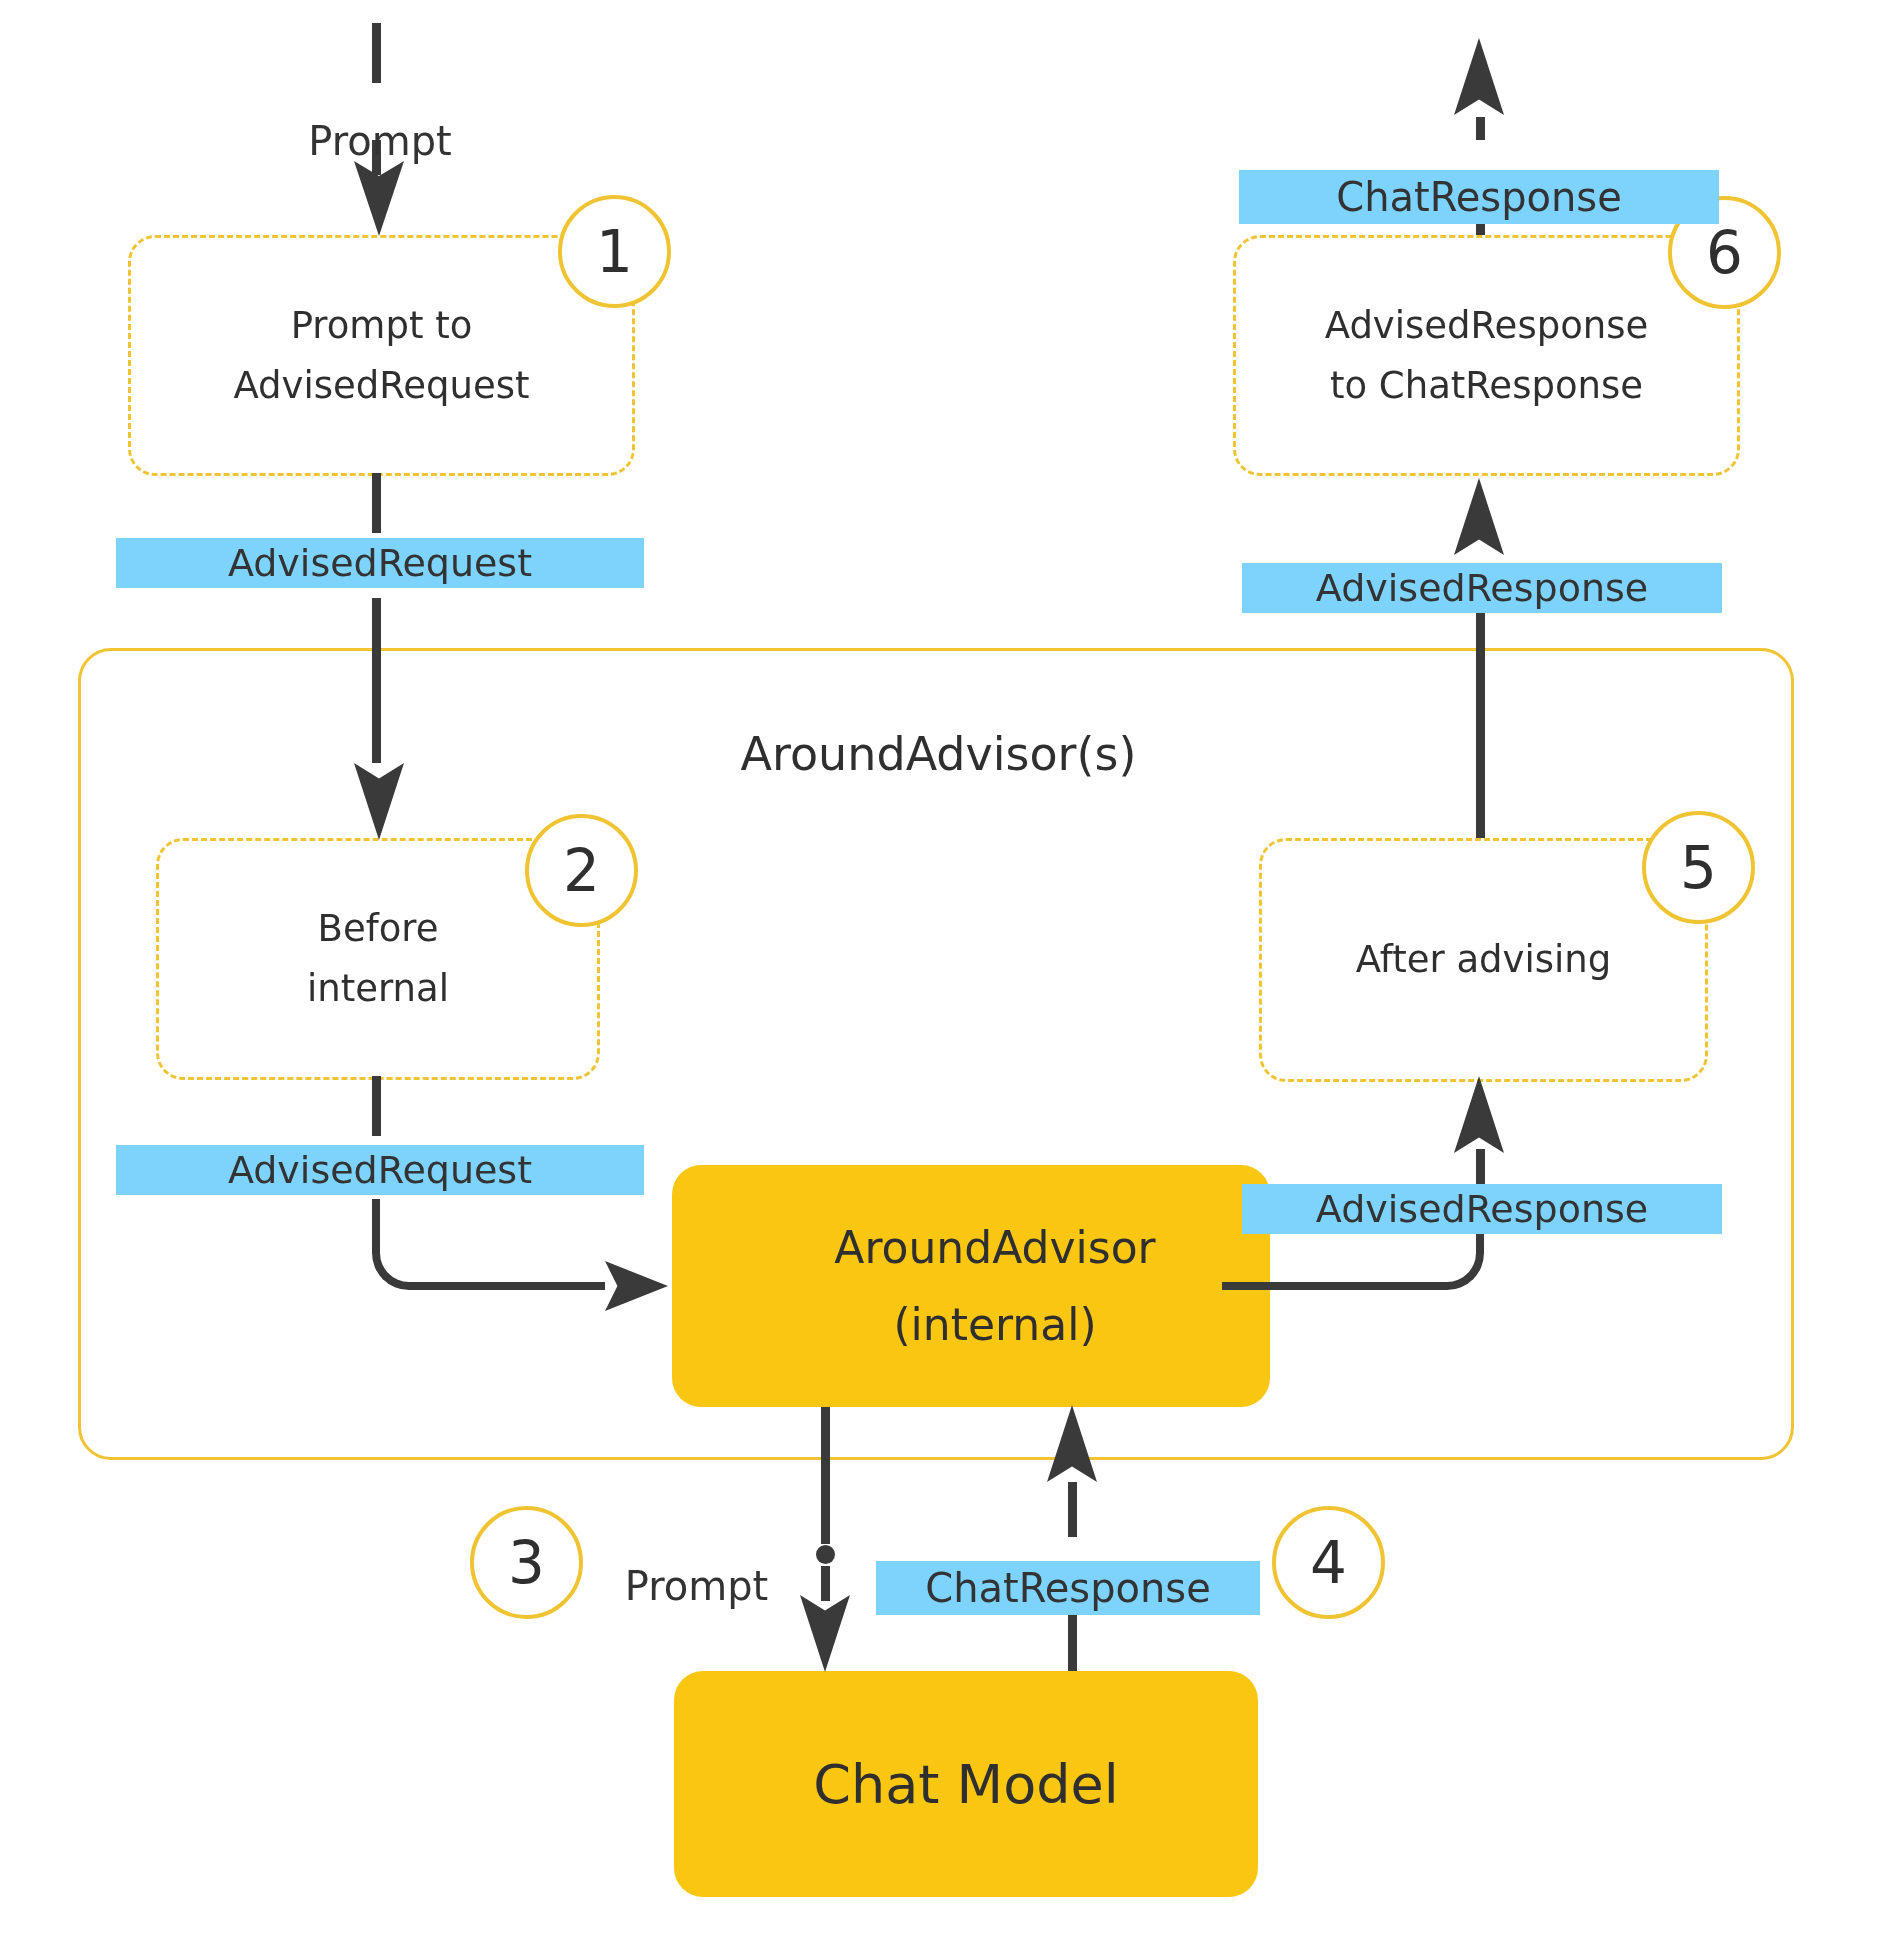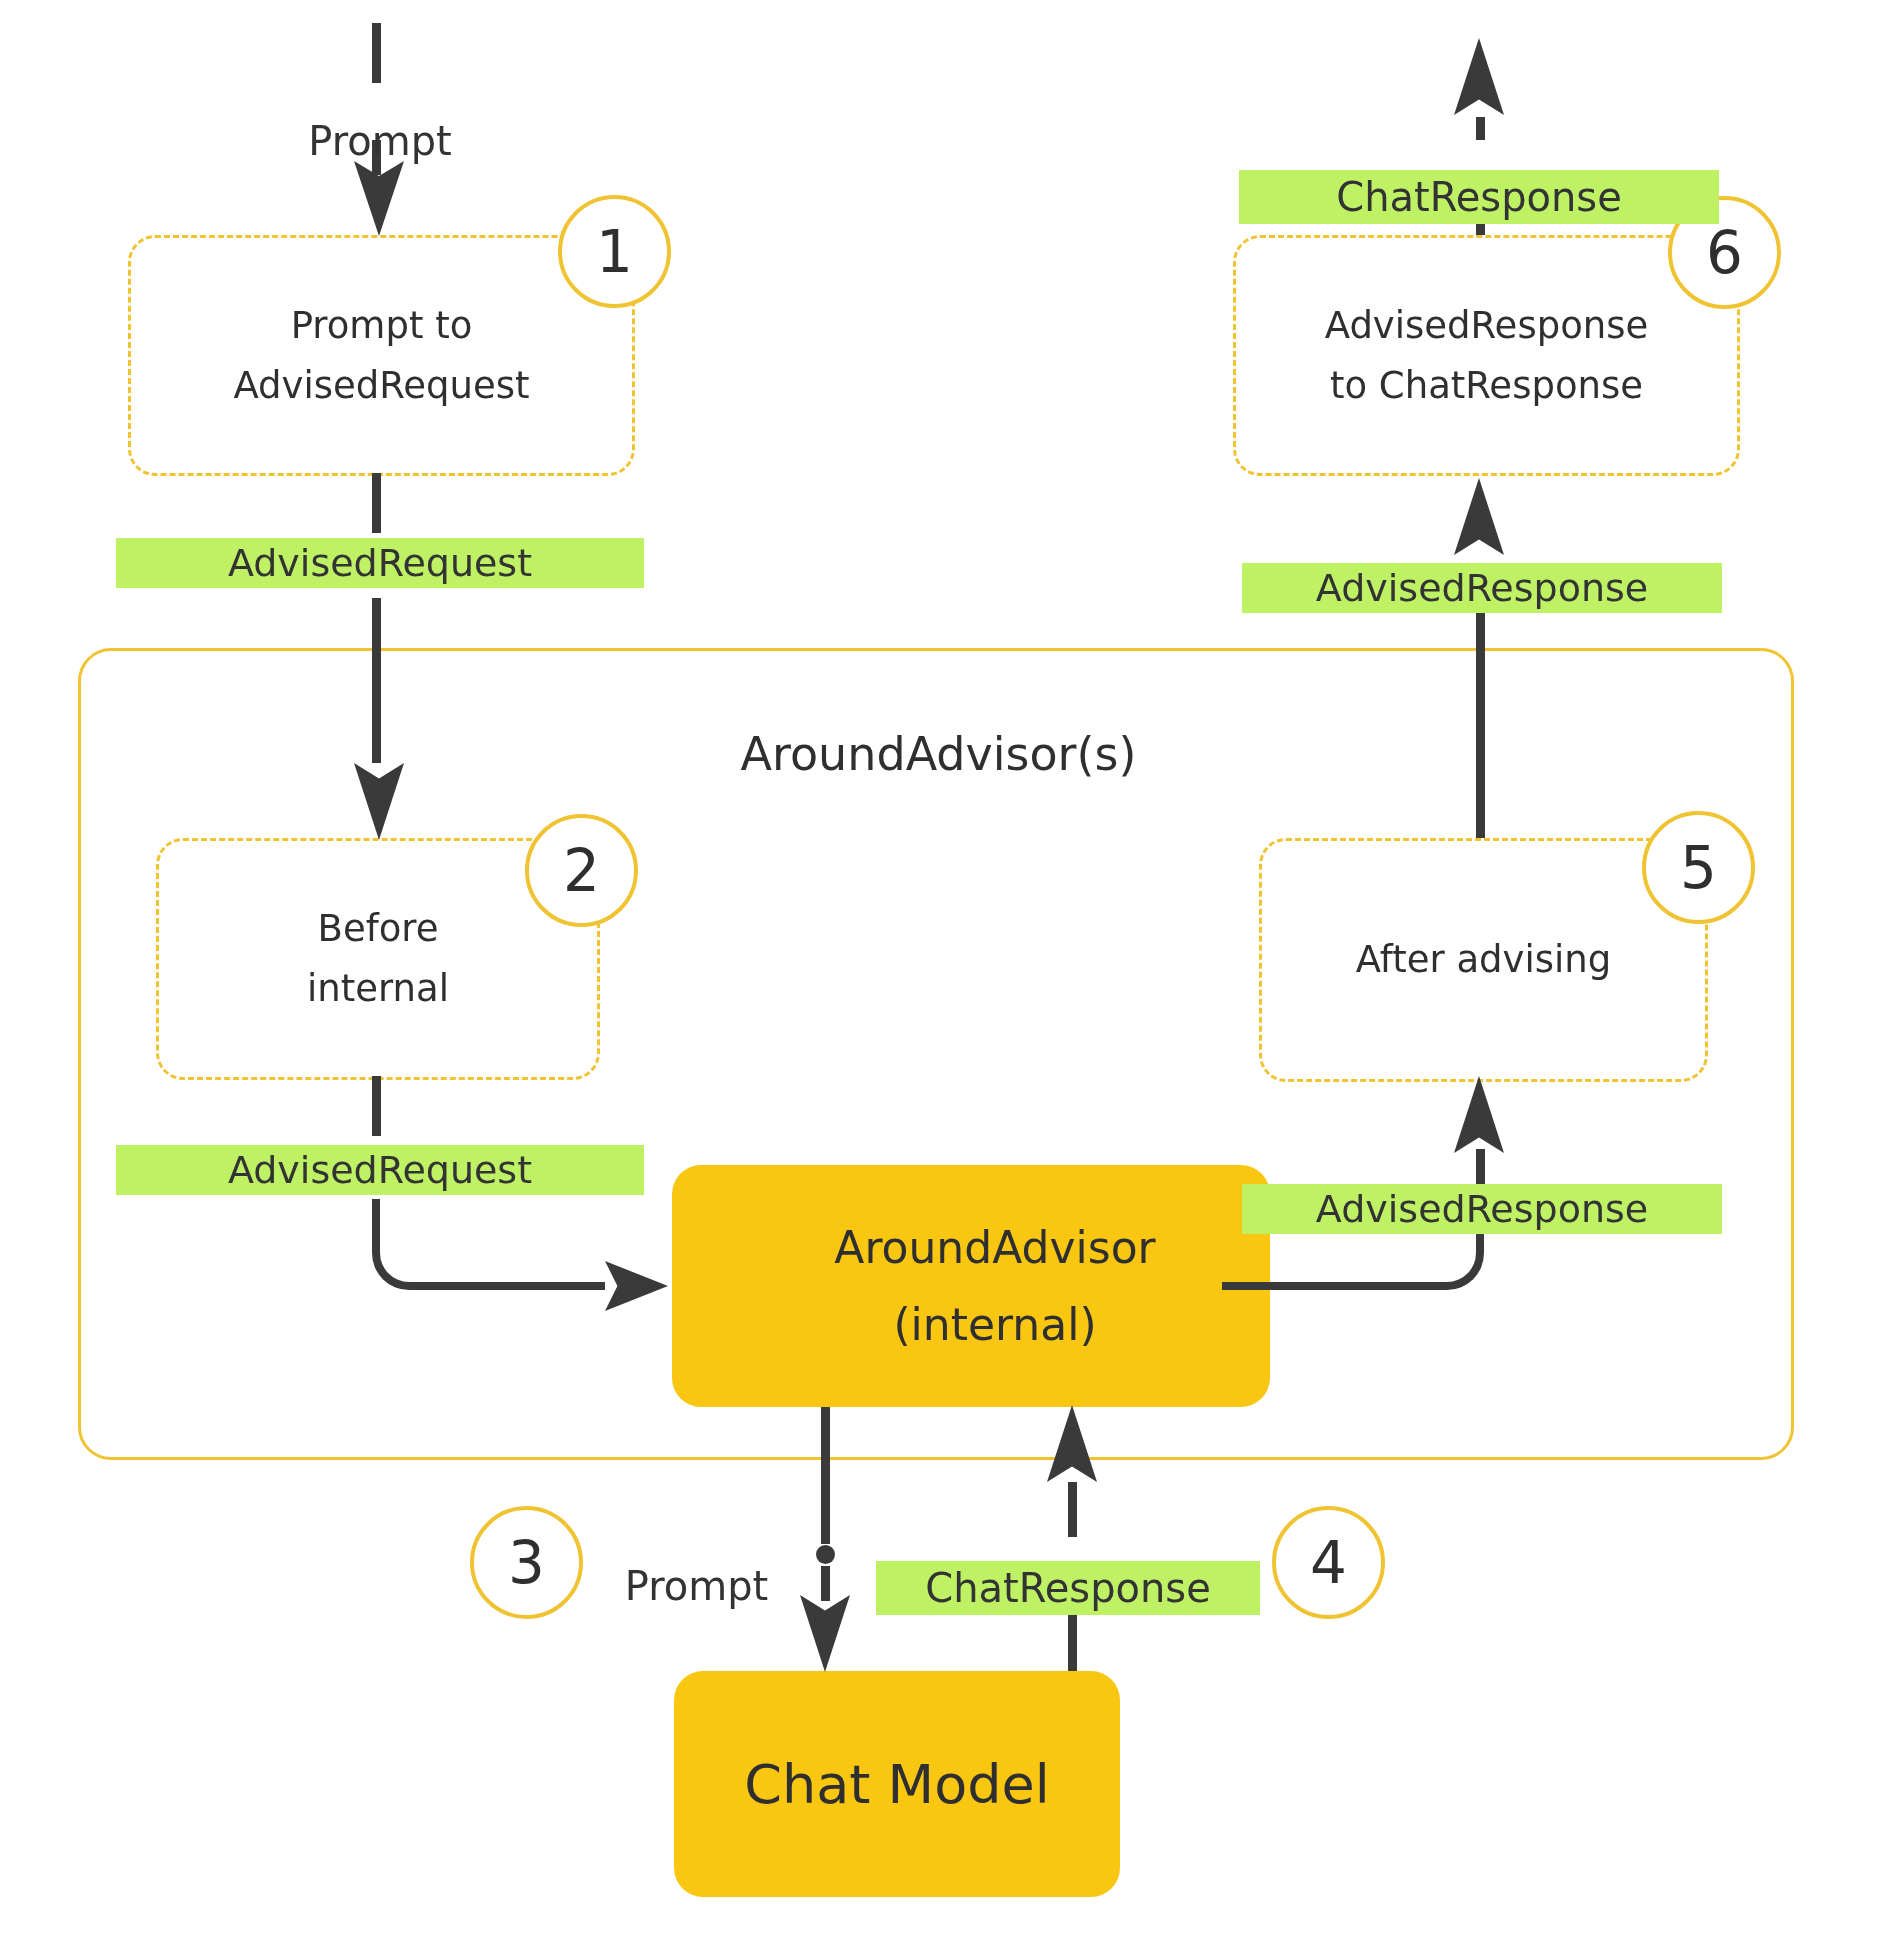--- a/index.html
+++ b/index.html
@@ -5,21 +5,21 @@
   html,body{margin:0;padding:0;background:#ffffff;}
   .canvas{
     position:relative;width:1886px;height:1957px;background:#ffffff;overflow:hidden;
     font-family:"DejaVu Sans","Liberation Sans",sans-serif;color:#2f2f2f;
   }
   
   .seg{position:absolute;background:#3a3a3a;}
   
   .flow-label{
     position:absolute;text-align:center;font-size:38px;color:#333333;
-    background:#bef264;line-height:50px;white-space:nowrap;
+    background:#7dd3fc;line-height:50px;white-space:nowrap;
   }
   .flow-label.big{font-size:40px;line-height:54px;margin-top:28px;}
   .flow-label.nobg{background:transparent;}
   
   .step-box{
     position:absolute;border:3.8px dashed #F0C333;border-radius:27px;background:#ffffff;
     display:flex;flex-direction:column;align-items:center;justify-content:center;
     font-size:37px;line-height:60px;color:#2f2f2f;text-align:center;
   }
   
@@ -81,21 +81,21 @@
   <div class="step-box" style="left:1233px;top:235px;width:501px;height:235px;">
     <div>AdvisedResponse</div>
     <div>to ChatResponse</div>
   </div>
 
   <div class="solid-box" style="left:672px;top:1165px;width:550px;height:242px;font-size:44px;line-height:77px;padding-left:48px;">
     <div>AroundAdvisor</div>
     <div>(internal)</div>
   </div>
 
-  <div class="solid-box" style="left:674px;top:1671px;width:446px;height:226px;font-size:54px;">
+  <div class="solid-box" style="left:674px;top:1671px;width:584px;height:226px;font-size:54px;">
     <div>Chat Model</div>
   </div>
 
   <div class="container-title">AroundAdvisor(s)</div>
 
   <div class="badge" style="left:558px;top:195px;">
     <span>1</span>
   </div>
   <div class="badge" style="left:525px;top:814px;">
     <span>2</span>

